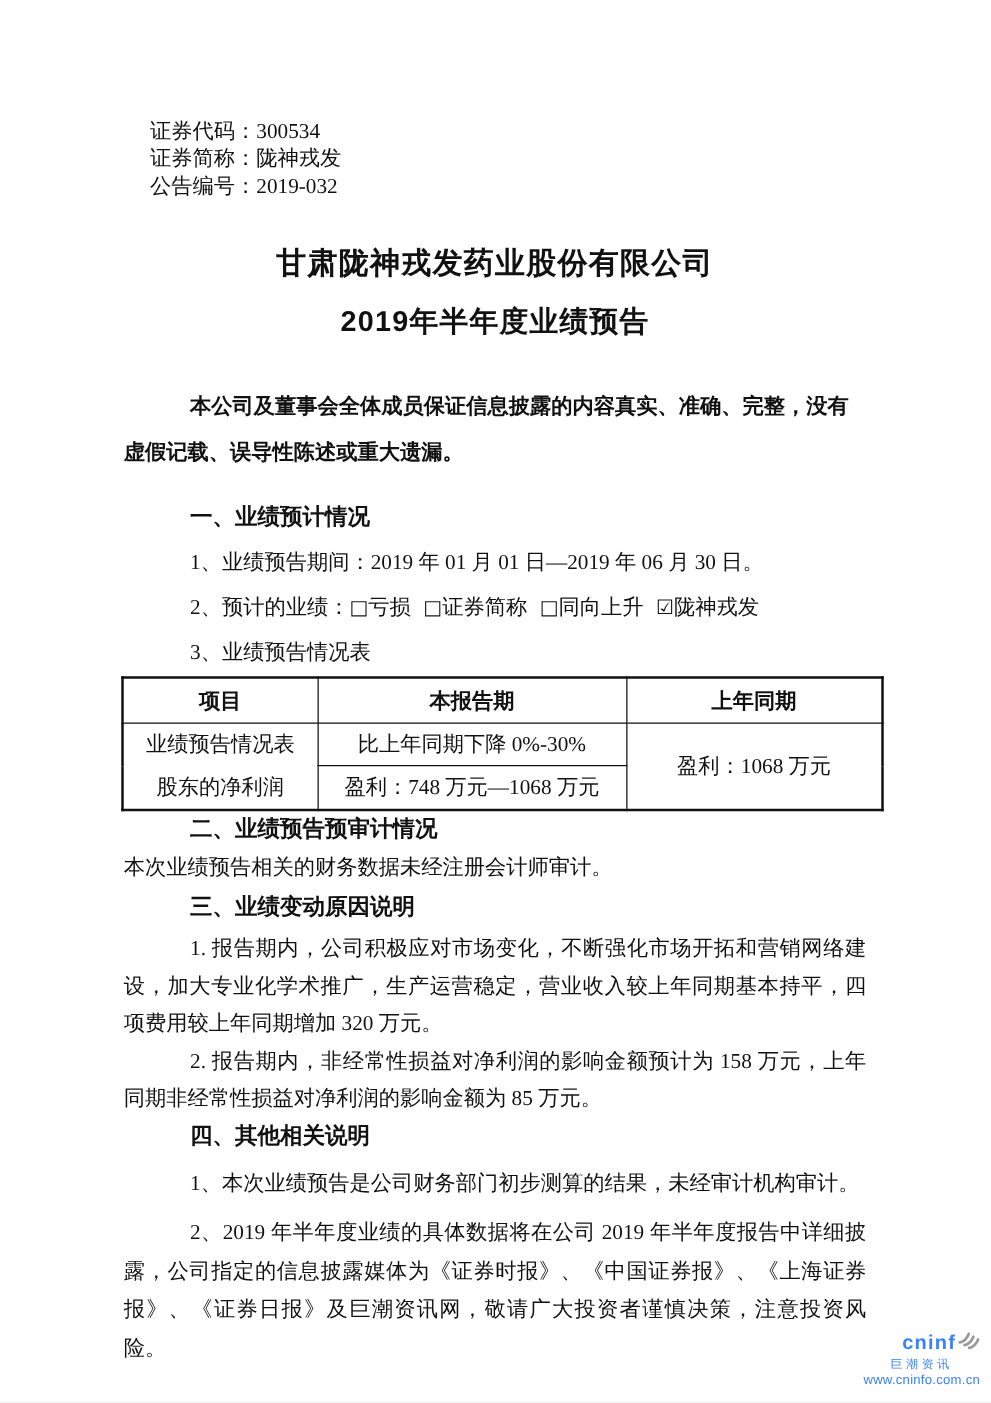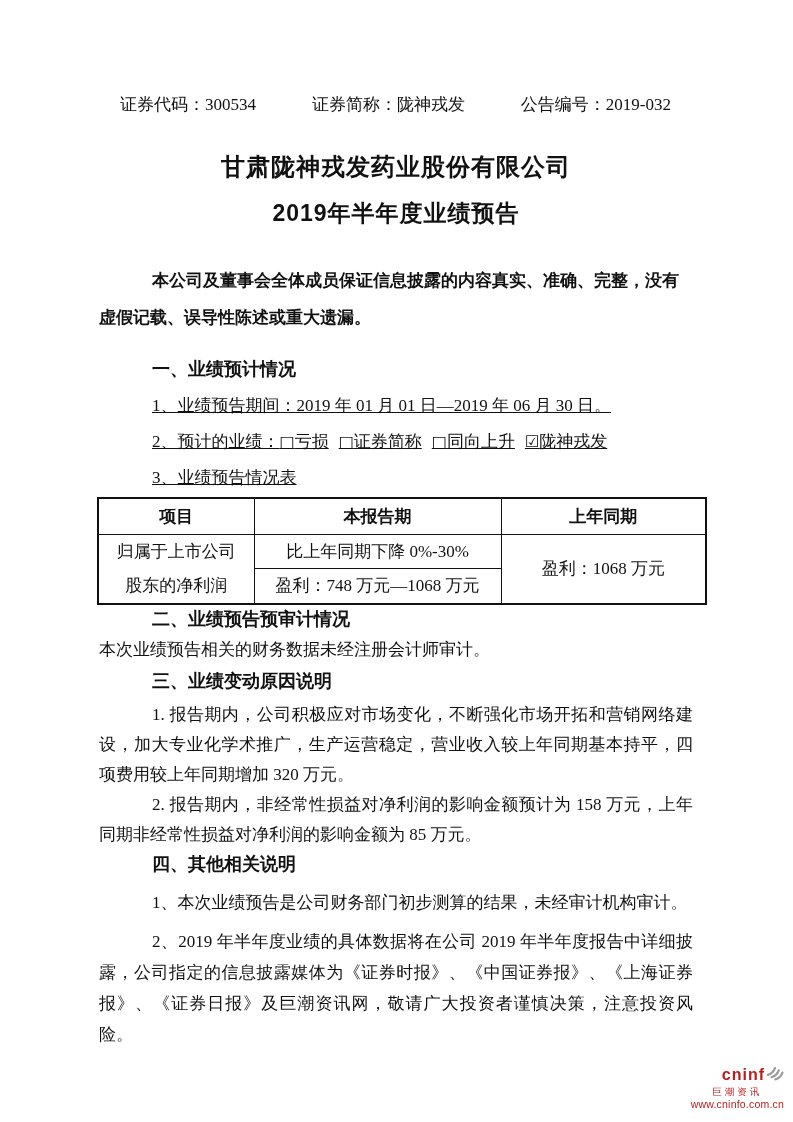--- a/index.html
+++ b/index.html
@@ -18,20 +18,21 @@
   .content { padding: 94px 100px 0 99px; }
 
   .doc-header {
     display: flex;
     justify-content: space-between;
     margin-left: 21px;
     width: 551px;
     font-size: 17px;
     line-height: 22px;
     white-space: nowrap;
+    flex-direction: column;
   }
 
   .title1 {
     margin-top: 36px;
     text-align: center;
     font-size: 24px;
     font-weight: bold;
     line-height: 30px;
     font-family: Liberation Sans, sans-serif;
     letter-spacing: 1px;
@@ -60,21 +61,21 @@
     font-size: 18px;
     line-height: 23px;
     margin-left: 53px;
     font-family: "Liberation Sans", "DejaVu Sans", sans-serif;
   }
   .h1x { margin-top: 22px; }
   .h2x { margin-top: 3px; }
   .h3x { margin-top: 9px; }
   .h4x { margin-top: 3px; }
 
-  .item { margin-top: 14px; margin-left: 53px; line-height: 22px; text-decoration: underline; }
+  .item { margin-top: 14px; margin-left: 53px; line-height: 22px; }
   .plain { margin-top: 8px; line-height: 22px; }
   .body-para { margin-top: 7px; line-height: 30px; text-indent: 53px; text-align: justify; }
   .body-para.tight { margin-top: 0; }
   .sec4-para { margin-top: 11px; line-height: 31px; text-indent: 53px; text-align: justify; }
   .sec4-para.multi { margin-top: 8px; }
 
   .checkbox-symbol { font-family: "DejaVu Sans", sans-serif; font-size: 16px; }
   .option { margin-right: 10px; }
 
   .perf-table {
@@ -100,21 +101,21 @@
   .perf-table td { height: 34px; }
   .col-item { width: 156px; }
   .col-current { width: 247px; }
   .col-prior { width: 205px; }
   .item-cell div { line-height: 34px; }
 
   .footer-logo {
     position: absolute;
     right: 9px;
     bottom: 11px;
-    color: #b91c1c;
+    color: #3b82f6;
     text-align: center;
     font-family: "Liberation Sans", "DejaVu Sans", sans-serif;
     line-height: 1.1;
   }
   .brand-row {
     display: flex;
     align-items: center;
     justify-content: flex-end;
     font-weight: bold;
     font-size: 16px;
@@ -158,21 +159,21 @@
       <thead>
         <tr>
           <th>项目</th>
           <th>本报告期</th>
           <th>上年同期</th>
         </tr>
       </thead>
       <tbody>
         <tr>
           <td class="item-cell" rowspan="2">
-            <div>归属于上市公司</div>
+            <div>业绩预告情况表</div>
             <div>股东的净利润</div>
           </td>
           <td>比上年同期下降 0%-30%</td>
           <td rowspan="2">盈利：1068 万元</td>
         </tr>
         <tr>
           <td>盈利：748 万元—1068 万元</td>
         </tr>
       </tbody>
     </table>

